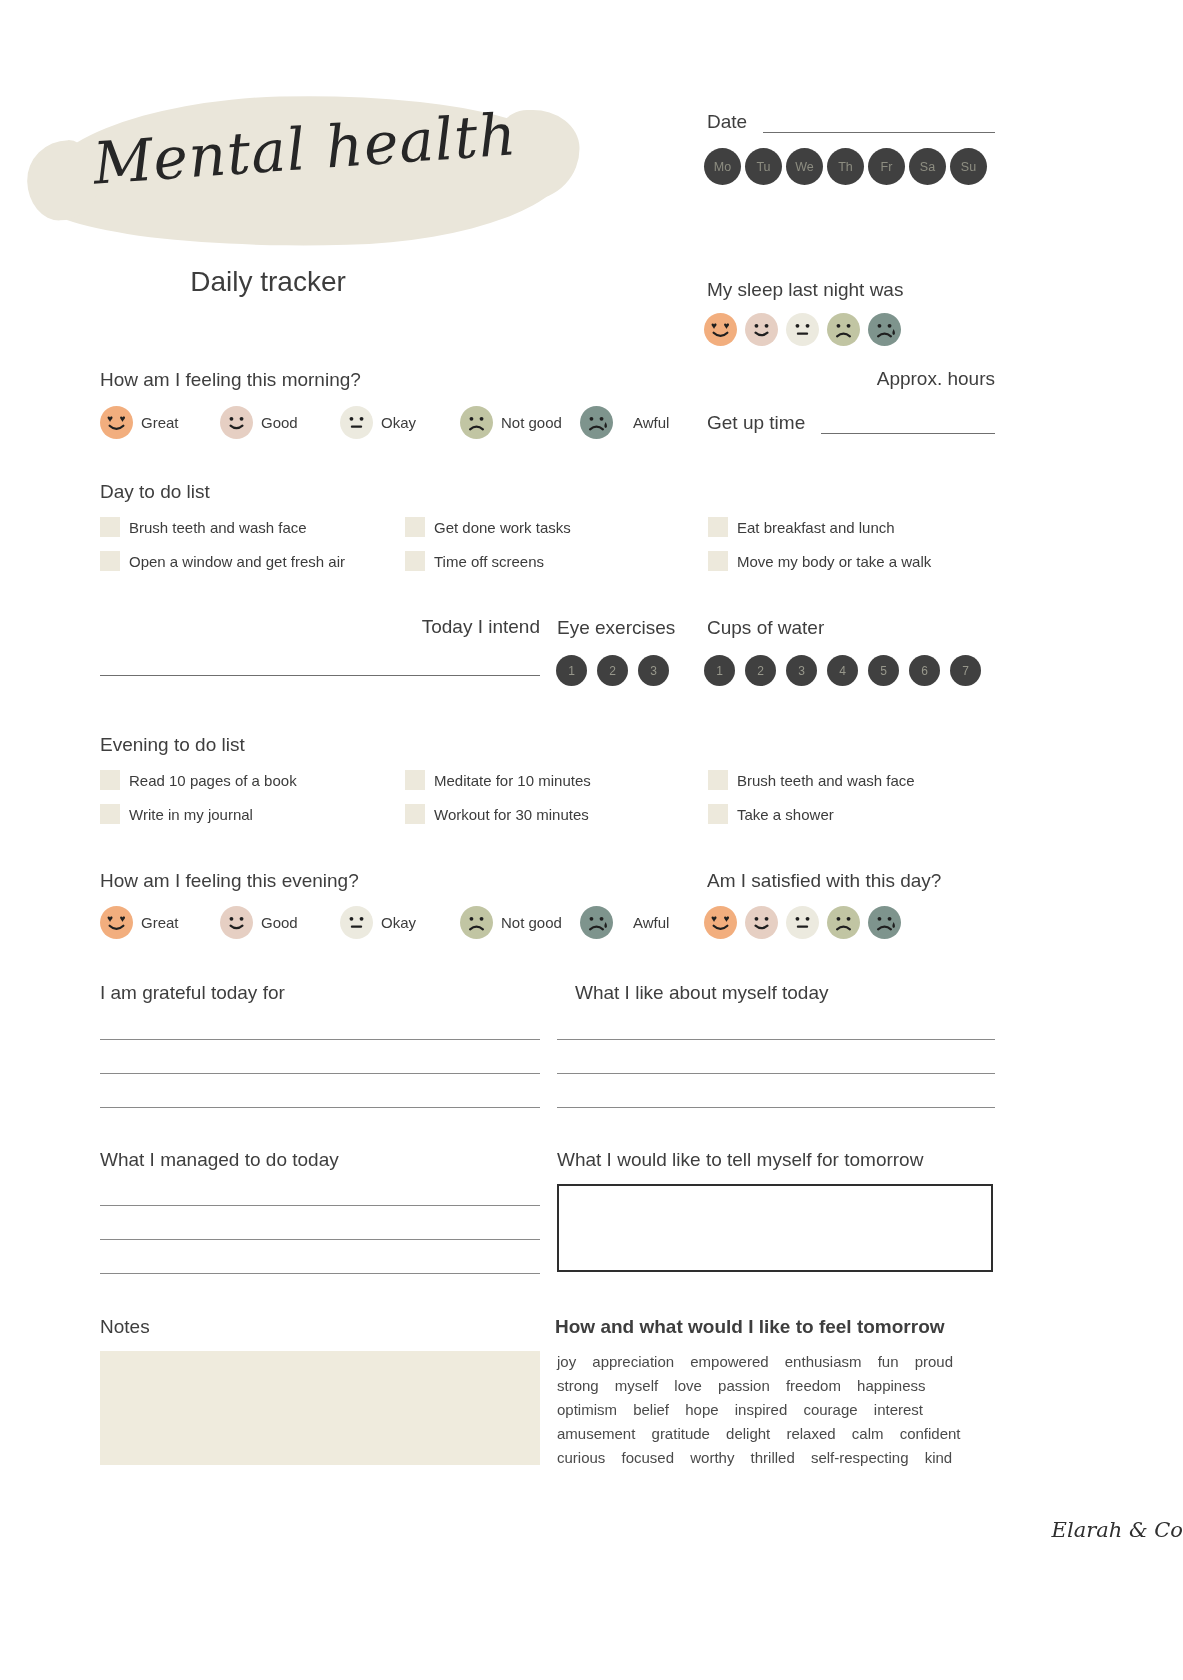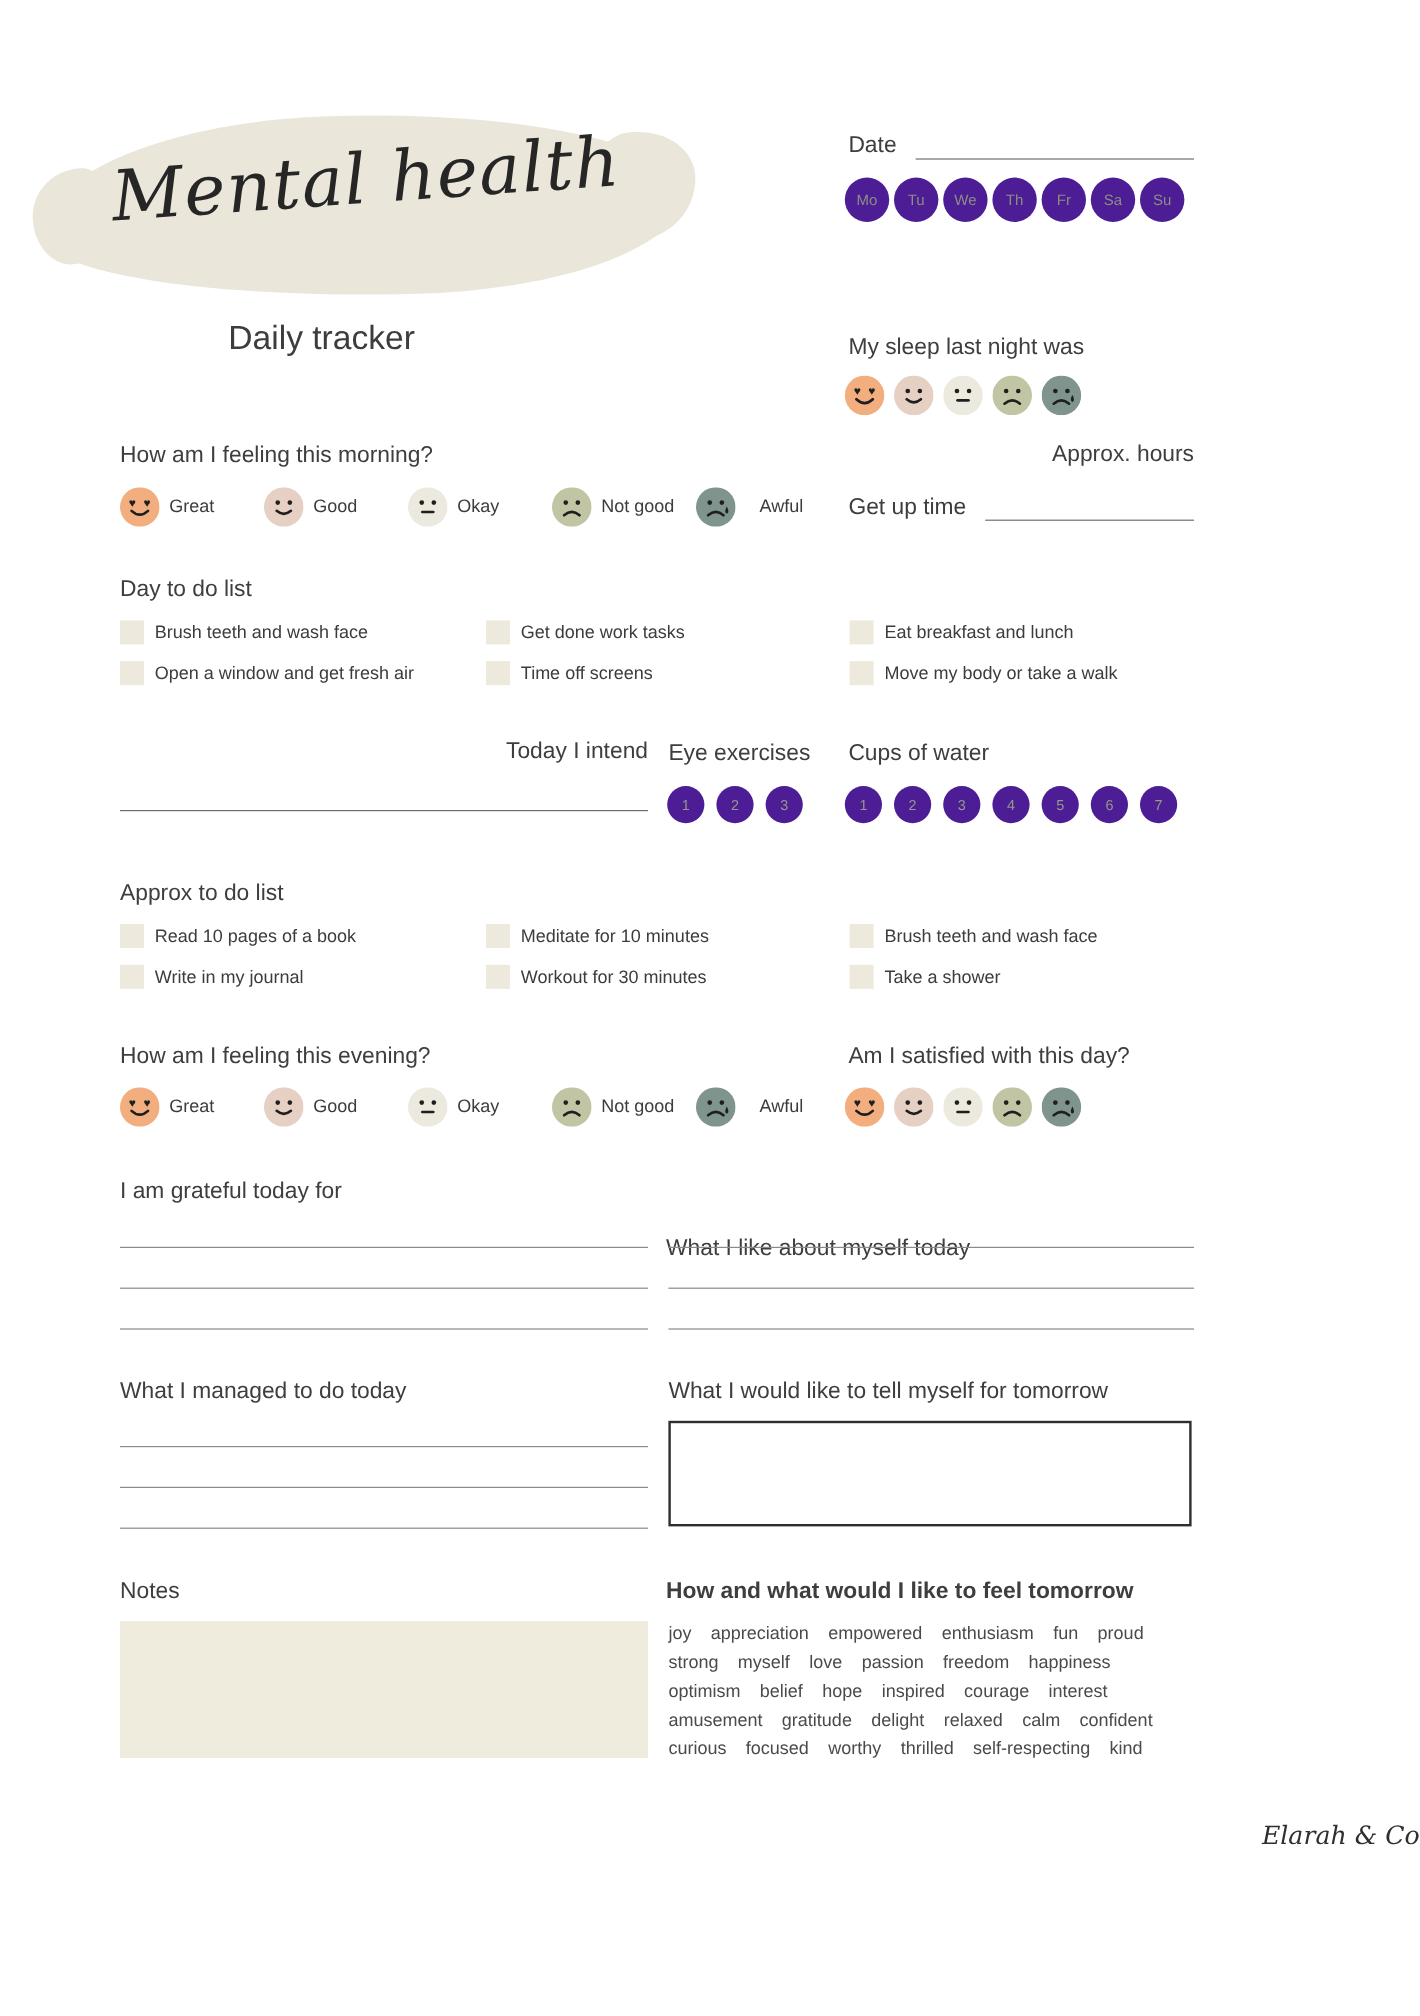--- a/index.html
+++ b/index.html
@@ -20,21 +20,21 @@
   .subtitle{left:98px;top:266px;width:340px;text-align:center;font-size:28px;color:#3d3d3d;}
 
   .heading{font-size:19px;color:#3e3e3e;}
 
   
   .fill-row{display:flex;align-items:flex-end;}
   .fill-row .lbl{font-size:19px;color:#3e3e3e;white-space:nowrap;}
   .fill-line{flex:1;border-bottom:1.5px solid #6f6f6f;height:22px;margin-left:16px;}
 
   
-  .circle{border-radius:50%;background:#4c1d95;display:flex;align-items:center;justify-content:center;box-sizing:border-box;}
+  .circle{border-radius:50%;background:#404040;display:flex;align-items:center;justify-content:center;box-sizing:border-box;}
   .days-row{display:flex;gap:4px;}
   .day-circle{width:37px;height:37px;font-size:12.5px;color:#8d8d81;}
   .num-circle{width:31px;height:31px;font-size:12px;color:#97978b;}
   .nums-row{display:flex;gap:10px;}
 
   
   .mood-row{display:flex;}
   .mood-item{width:120px;display:flex;align-items:center;gap:8px;cursor:default;}
   .mood-item:last-child{width:auto;gap:20px;}
   .face-row{display:flex;gap:8px;}
@@ -310,21 +310,21 @@
 
       <div class="circle num-circle">
         <span>6</span>
       </div>
 
       <div class="circle num-circle">
         <span>7</span>
       </div>
     </div>
 
-  <div class="abs heading" style="left:100px;top:734px;">Approx to do list</div>
+  <div class="abs heading" style="left:100px;top:734px;">Evening to do list</div>
   <div class="abs todo-grid" style="left:100px;top:770px;width:895px;">
 
       <div class="todo-item">
         <span class="chk"></span>
         <span class="todo-label">Read 10 pages of a book</span>
       </div>
 
       <div class="todo-item">
         <span class="chk"></span>
         <span class="todo-label">Meditate for 10 minutes</span>
@@ -466,21 +466,21 @@
       </span>
     </div>
 
   <div class="abs heading" style="left:100px;top:982px;">I am grateful today for</div>
   <div class="abs write-lines" style="left:100px;top:1001px;width:440px;">
     <div class="write-line"></div>
     <div class="write-line"></div>
     <div class="write-line"></div>
   </div>
 
-  <div class="abs heading" style="left:555px;top:982px;margin-top:48px;">What I like about myself today</div>
+  <div class="abs heading" style="left:575px;top:982px;">What I like about myself today</div>
   <div class="abs write-lines" style="left:557px;top:1001px;width:438px;">
     <div class="write-line"></div>
     <div class="write-line"></div>
     <div class="write-line"></div>
   </div>
 
   <div class="abs heading" style="left:100px;top:1149px;">What I managed to do today</div>
   <div class="abs write-lines" style="left:100px;top:1167px;width:440px;">
     <div class="write-line"></div>
     <div class="write-line"></div>

